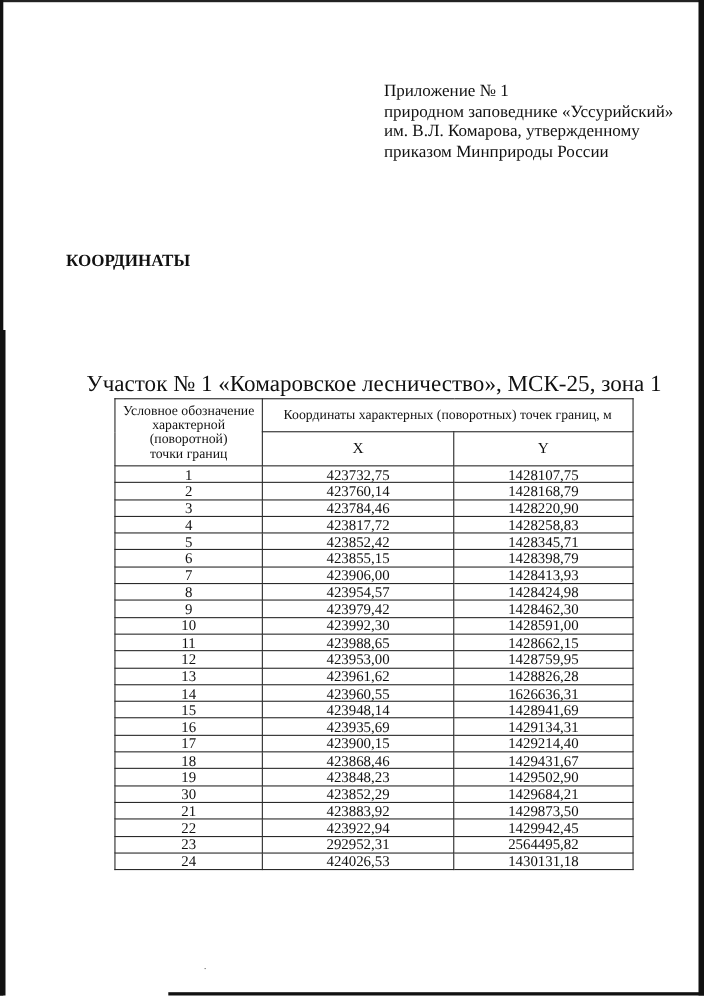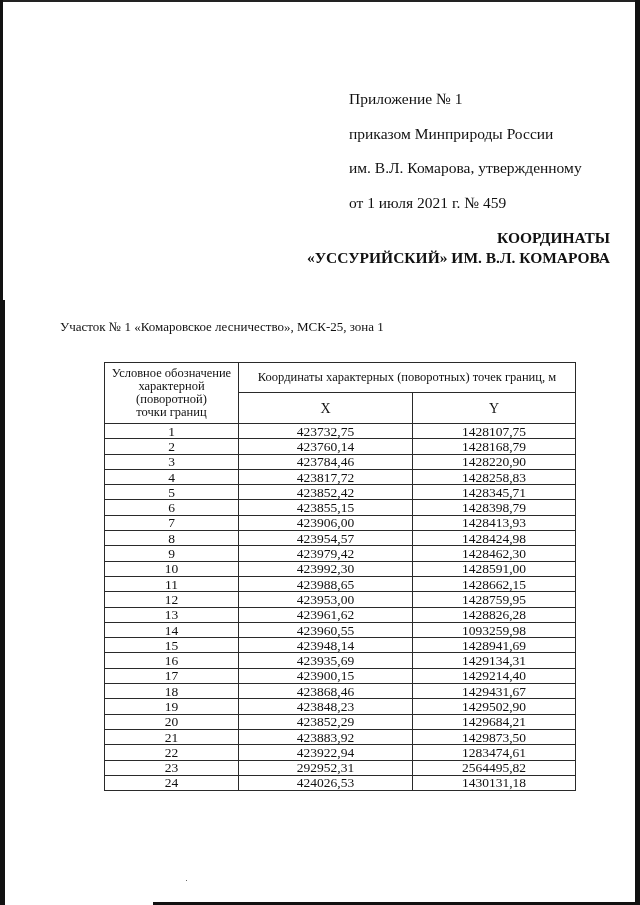--- a/index.html
+++ b/index.html
@@ -13,31 +13,31 @@
   .edge-left-lower { position: absolute; left: 0; top: 300px; width: 5px; height: 605px; background: #111; }
   .edge-right { position: absolute; right: 0; top: 0; width: 5px; height: 905px; background: #111; }
   .edge-top { position: absolute; left: 0; top: 0; width: 640px; height: 2px; background: #222; }
   .edge-bottom { position: absolute; left: 153px; bottom: 0; width: 487px; height: 3px; background: #111; }
   .speck { position: absolute; left: 186px; top: 880px; width: 1px; height: 1px; background: #666; }
 
   .appendix {
     position: absolute; left: 349px; top: 74px; width: 260px;
     font-size: 15.5px; line-height: 18.6px; white-space: nowrap;
   }
-  .appendix div { height: 18.6px; margin-top: 16px; }
+  .appendix div { height: 18.6px; }
 
   .title {
     position: absolute; left: 60px; top: 228px; width: 550px;
-    text-align: right; font-weight: bold; font-size: 15.5px; line-height: 19.6px;
+    text-align: left; font-weight: bold; font-size: 15.5px; line-height: 19.6px;
   }
   .title div { white-space: nowrap; }
 
   .subtitle {
-    position: absolute; left: 60px; top: 318px; width: 560px;
-    text-align: left; font-size: 13px; line-height: 18px; white-space: nowrap;
+    position: absolute; left: 60px; top: 339px; width: 560px;
+    text-align: center; font-size: 21px; line-height: 18px; white-space: nowrap;
   }
 
   table.coords {
     position: absolute; left: 104px; top: 362px;
     border-collapse: collapse; table-layout: fixed;
     font-size: 13.5px;
   }
   table.coords td, table.coords th {
     border: 1px solid #2a2a2a; padding: 0; text-align: center;
     font-weight: normal; line-height: 13px;
@@ -55,28 +55,27 @@
 
 <div class="edge-top"></div>
 <div class="edge-left"></div>
 <div class="edge-left-lower"></div>
 <div class="edge-right"></div>
 <div class="edge-bottom"></div>
 <div class="speck"></div>
 
 <div class="appendix">
   <div>Приложение № 1</div>
+  <div>природном заповеднике «Уссурийский»</div>
+  <div>им. В.Л. Комарова, утвержденному</div>
   <div>приказом Минприроды России</div>
-  <div>им. В.Л. Комарова, утвержденному</div>
-  <div>от 1 июля 2021 г. № 459</div>
 </div>
 
 <div class="title">
   <div>КООРДИНАТЫ</div>
-  <div>«УССУРИЙСКИЙ» ИМ. В.Л. КОМАРОВА</div>
 </div>
 
 <div class="subtitle">Участок № 1 «Комаровское лесничество», МСК-25, зона 1</div>
 
 <table class="coords">
   <colgroup>
       <col class="c1">
       <col class="c2">
       <col class="c3">
     </colgroup>
@@ -157,21 +156,21 @@
         <td>1428759,95</td>
       </tr>
       <tr class="row">
         <td>13</td>
         <td>423961,62</td>
         <td>1428826,28</td>
       </tr>
       <tr class="row">
         <td>14</td>
         <td>423960,55</td>
-        <td>1093259,98</td>
+        <td>1626636,31</td>
       </tr>
       <tr class="row">
         <td>15</td>
         <td>423948,14</td>
         <td>1428941,69</td>
       </tr>
       <tr class="row">
         <td>16</td>
         <td>423935,69</td>
         <td>1429134,31</td>
@@ -185,33 +184,33 @@
         <td>18</td>
         <td>423868,46</td>
         <td>1429431,67</td>
       </tr>
       <tr class="row">
         <td>19</td>
         <td>423848,23</td>
         <td>1429502,90</td>
       </tr>
       <tr class="row">
-        <td>20</td>
+        <td>30</td>
         <td>423852,29</td>
         <td>1429684,21</td>
       </tr>
       <tr class="row">
         <td>21</td>
         <td>423883,92</td>
         <td>1429873,50</td>
       </tr>
       <tr class="row">
         <td>22</td>
         <td>423922,94</td>
-        <td>1283474,61</td>
+        <td>1429942,45</td>
       </tr>
       <tr class="row">
         <td>23</td>
         <td>292952,31</td>
         <td>2564495,82</td>
       </tr>
       <tr class="row">
         <td>24</td>
         <td>424026,53</td>
         <td>1430131,18</td>

